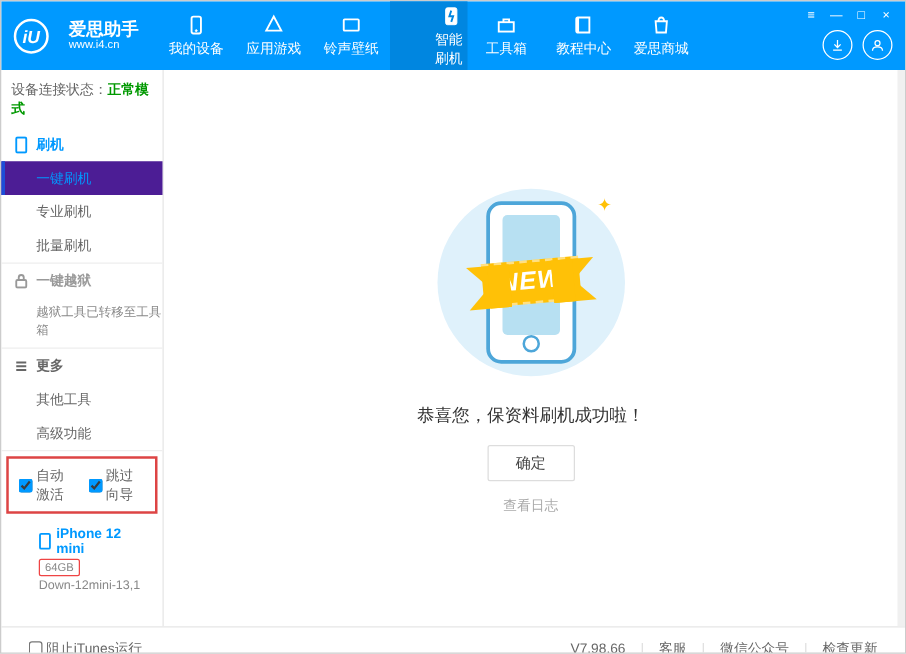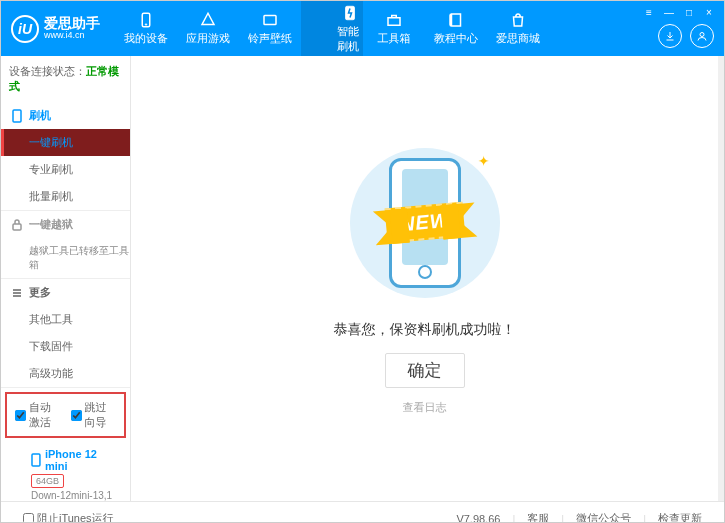--- a/index.html
+++ b/index.html
@@ -1,19 +1,19 @@
 <!DOCTYPE html>
 <html><head>
 <meta charset="utf-8">
 <style>
 * { margin: 0; padding: 0; box-sizing: border-box; font-family: "Microsoft YaHei", Arial, sans-serif; }
 body { background: #fff; width: 725px; height: 523px; overflow: hidden; border: 1px solid #ccc; }
 
 .header { background: #0099ff; height: 55px; display: flex; align-items: center; padding: 0 10px; position: relative; }
-.logo-area { display: flex; align-items: center; gap: 5px; }
+.logo-area { display: flex; align-items: center; gap: 16px; }
 .logo-circle { width: 28px; height: 28px; border: 2px solid #fff; border-radius: 50%; display: flex; align-items: center; justify-content: center; color: #fff; font-weight: bold; font-style: italic; font-size: 14px; }
 .logo-text { color: #fff; font-size: 14px; font-weight: bold; line-height: 1.1; }
 .logo-text small { font-size: 9px; font-weight: normal; display: block; }
 .nav { display: flex; margin-left: 15px; height: 100%; }
 .nav-item { color: #fff; font-size: 11px; width: 62px; display: flex; flex-direction: column; align-items: center; justify-content: center; cursor: pointer; gap: 2px; }
 .nav-item.active { background: #0086e0; padding-left: 36px; }
 .nav-icon { width: 18px; height: 18px; display: flex; align-items: center; justify-content: center; }
 .nav-icon svg { width: 18px; height: 18px; fill: #fff; stroke: #fff; }
 .header-right { position: absolute; right: 8px; top: 4px; display: flex; gap: 6px; align-items: center; }
 .win-controls { display: flex; gap: 6px; color: #fff; font-size: 10px; }
@@ -23,21 +23,21 @@
 .circle-btn svg { width: 12px; height: 12px; stroke: #fff; fill: none; stroke-width: 2; }
 
 .body-area { display: flex; height: 445px; }
 .sidebar { width: 130px; border-right: 1px solid #e6e6e6; font-size: 11px; display: flex; flex-direction: column; }
 .conn-status { padding: 8px; color: #666; }
 .conn-status b { color: #009900; }
 .side-section { border-bottom: 1px solid #eee; }
 .side-head { padding: 6px 10px; display: flex; align-items: center; gap: 6px; color: #0099ff; font-weight: bold; cursor: pointer; }
 .side-head.grey { color: #999; }
 .side-sub { padding: 6px 0 6px 28px; color: #666; cursor: pointer; }
-.side-sub.active { color: #0099ff; border-left: 3px solid #ef4444; background: #7f1d1d; padding-left: 25px; }
+.side-sub.active { color: #0099ff; border-left: 3px solid #1d4ed8; background: #4c1d95; padding-left: 25px; }
 .side-sub.small { font-size: 10px; color: #888; line-height: 1.4; }
 .side-checks { padding: 6px 8px; display: flex; gap: 10px; border: 2px solid #d44; margin: 4px; }
 .chk { display: flex; align-items: center; gap: 3px; color: #666; cursor: pointer; }
 .chk input { accent-color: #0099ff; width: 11px; height: 11px; }
 .device { padding: 6px 8px; margin-left: 22px; }
 .device-name { color: #0099ff; font-weight: bold; display: flex; align-items: center; gap: 4px; }
 .device-name svg { width: 10px; height: 14px; }
 .badge { display: inline-block; border: 1px solid #ef4444; border-radius: 2px; padding: 1px 4px; font-size: 9px; color: #888; margin-top: 2px; }
 .device-sub { font-size: 10px; color: #888; margin-top: 2px; }
 
@@ -46,21 +46,21 @@
 .bg-circle { width: 150px; height: 150px; background: #dff1fb; border-radius: 50%; position: absolute; }
 .phone { width: 72px; height: 130px; background: #fff; border: 3px solid #4da6d9; border-radius: 12px; position: relative; z-index: 2; }
 .phone::before { content: ''; position: absolute; top: 8px; left: 10px; right: 10px; bottom: 20px; background: #b7e0f2; border-radius: 4px; }
 .phone::after { content: ''; position: absolute; bottom: 6px; left: 50%; transform: translateX(-50%); width: 10px; height: 10px; border: 2px solid #4da6d9; border-radius: 50%; }
 .ribbon { position: absolute; z-index: 3; background: #ffc107; color: #fff; font-weight: 900; font-size: 20px; padding: 4px 14px; transform: rotate(-5deg); font-style: italic; letter-spacing: 1px; border-top: 2px dashed rgba(255,255,255,0.5); border-bottom: 2px dashed rgba(255,255,255,0.5); }
 .ribbon::before, .ribbon::after { content: ''; position: absolute; top: 0; width: 0; height: 0; border: 17px solid #ffc107; }
 .ribbon::before { left: -12px; border-left-color: transparent; }
 .ribbon::after { right: -12px; border-right-color: transparent; }
 .shine { position: absolute; top: 10px; right: 25px; z-index: 4; color: #ffc107; font-size: 14px; }
 .msg { margin-top: 18px; font-size: 14px; color: #333; }
-.ok-btn { margin-top: 14px; border: 1px solid #ddd; background: #fff; padding: 5px 22px; font-size: 17px; color: #444; cursor: pointer; border-radius: 2px; }
+.ok-btn { margin-top: 14px; border: 1px solid #ddd; background: #fff; padding: 5px 22px; font-size: 12px; color: #444; cursor: pointer; border-radius: 2px; }
 .log-link { margin-top: 12px; color: #aaa; font-size: 11px; cursor: pointer; }
 
 .footer { height: 34px; border-top: 1px solid #e6e6e6; display: flex; align-items: center; padding: 0 22px; font-size: 11px; color: #666; }
 .footer .chk { margin-right: auto; }
 .foot-item { margin-left: 12px; cursor: pointer; }
 .sep { color: #ddd; margin-left: 12px; }
 .scrollbar { width: 6px; background: #f0f0f0; }
 </style>
 </head>
 <body>
@@ -184,21 +184,20 @@
       <div class="side-sub small">越狱工具已转移至工具箱</div>
     </div>
     <div class="side-section">
       <div class="side-head grey" style="color:#666">
         <svg width="12" height="12">
             <path d="M2 3 H10 M2 6 H10 M2 9 H10" stroke="#666" stroke-width="1.5"></path>
           </svg>
         <span>更多</span>
       </div>
       <div class="side-sub">其他工具</div>
-      <div class="side-sub">下载固件</div>
       <div class="side-sub">高级功能</div>
     </div>
     <div class="side-checks">
       <label class="chk">
           <input type="checkbox" checked="" style="">
           <span>自动激活</span>
         </label>
       <label class="chk">
           <input type="checkbox" checked="" style="">
           <span>跳过向导</span>

